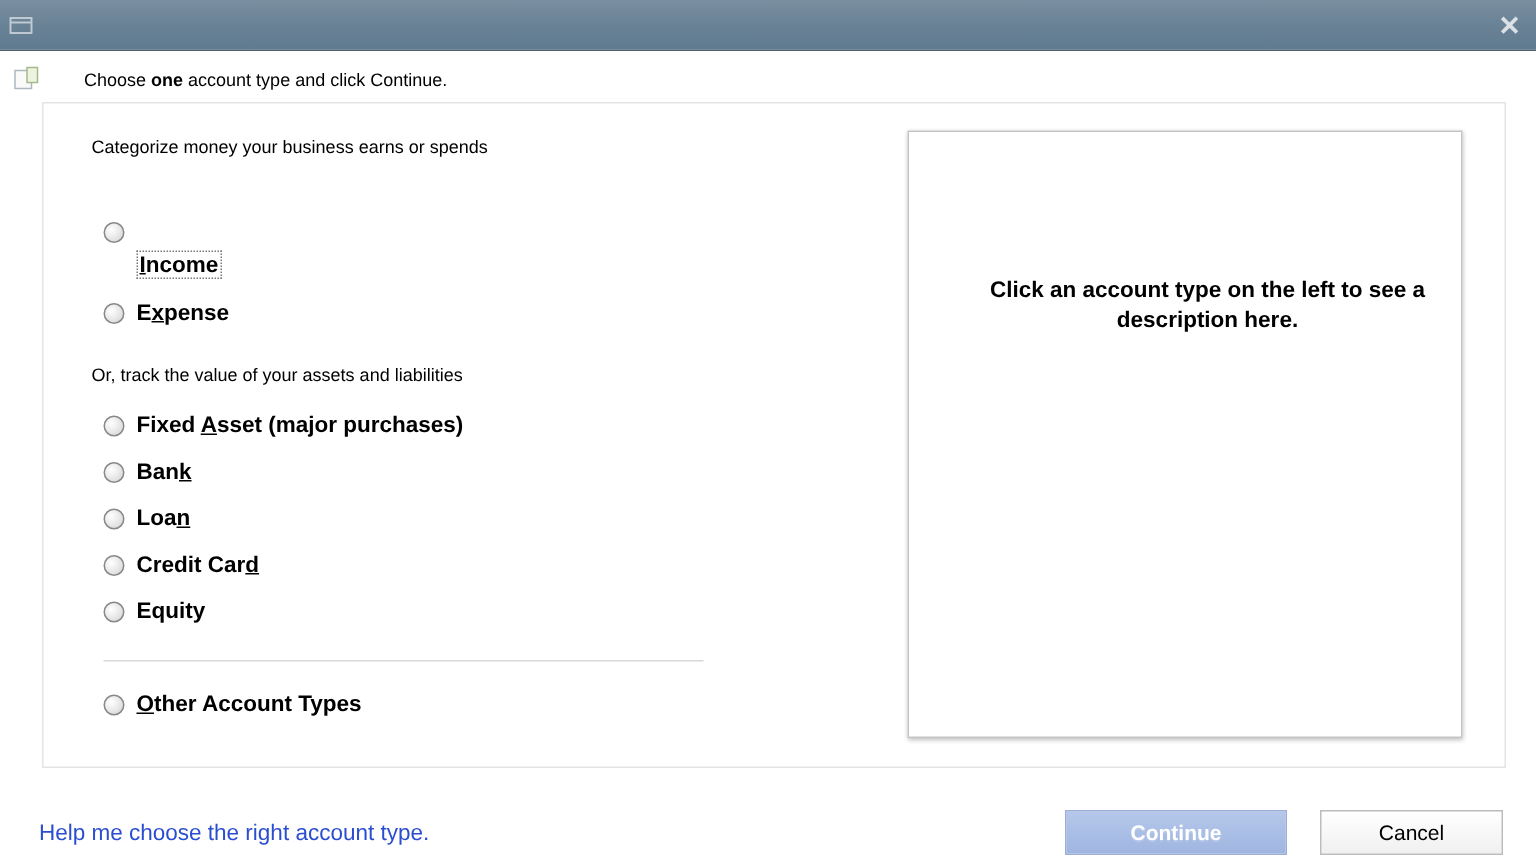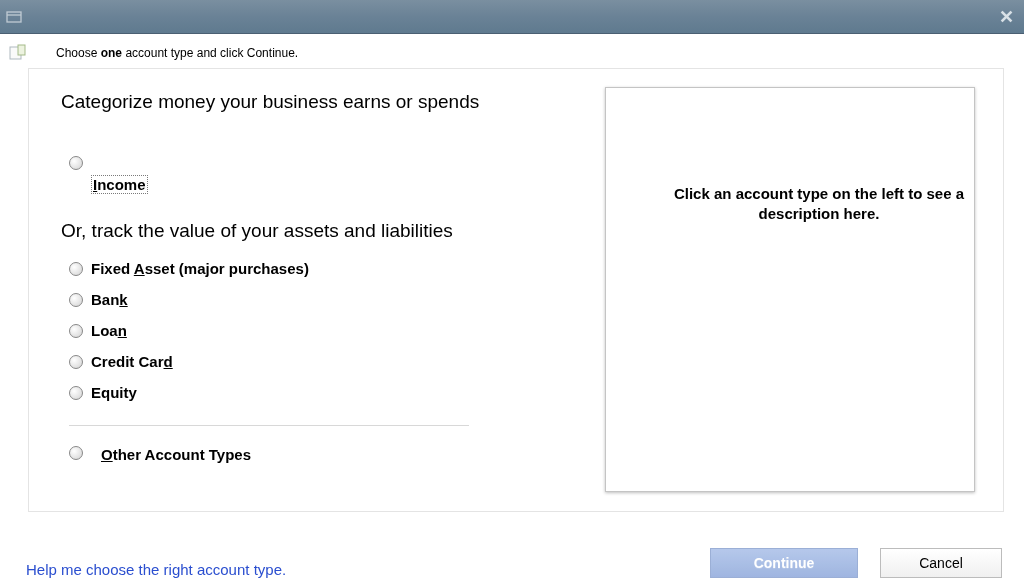--- a/index.html
+++ b/index.html
@@ -68,21 +68,21 @@
     }
     .left-col {
       width: 545px;
     }
     .right-col {
       position: absolute;
       right: 28px;
       top: 18px;
     }
     .section-label {
-      font-size: 19px;
+      font-size: 12px;
       color: #000;
       margin-bottom: 18px;
     }
     .radio-row {
       display: flex;
       align-items: center;
       margin-bottom: 14px;
       margin-left: 8px;
     }
     .radio-row .radio {
@@ -108,23 +108,22 @@
     }
     .section-gap { height: 12px; }
     .divider {
       border: none;
       border-top: 1px solid #d8d8d8;
       margin: 24px 0 20px 8px;
       width: 400px;
     }
     .other-row {
       display: flex;
-      align-items: flex-start;
+      align-items: center;
       margin-left: 8px;
-      gap: 10px;
     }
     .other-row .rlabel { margin-right: 80px; }
     .select-box {
       width: 230px;
       height: 26px;
       border: 1px solid #b0b0b0;
       background: linear-gradient(to bottom, #ffffff 0%, #f2f2f2 50%, #e8e8e8 100%);
       display: flex;
       align-items: center;
       justify-content: space-between;
@@ -137,38 +136,39 @@
       font-size: 11px;
     }
     .desc-box {
       width: 370px;
       height: 405px;
       border: 1px solid #c4c4c4;
       box-shadow: 0 1px 3px rgba(0,0,0,0.25);
       background: #ffffff;
       display: flex;
       align-items: flex-start;
-      justify-content: flex-end;
+      justify-content: flex-start;
       padding-top: 96px;
+      padding-left: 44px;
     }
     .desc-text {
       font-weight: bold;
       font-size: 15px;
       text-align: center;
       line-height: 1.35;
       width: 310px;
     }
     .footer {
       position: absolute;
       left: 0;
       right: 0;
       bottom: 0;
       height: 46px;
       display: flex;
-      align-items: flex-end;
+      align-items: center;
       padding: 0 14px 0 26px;
     }
     .help-link {
       color: #2a4ecf;
       font-size: 15px;
       cursor: pointer;
     }
     .footer-buttons {
       margin-left: auto;
       display: flex;
@@ -226,20 +226,24 @@
 <div class="content-panel">
   <div class="left-col">
 
     <div class="section-label">Categorize money your business earns or spends</div>
 
     <div class="radio-row">
       <span class="radio"></span>
       <span class="rlabel dotted-focus"><span></span><span class="underline-char">I</span><span>ncome</span></span>
     </div>
 
+    <div class="radio-row">
+      <span class="radio"></span>
+      <span class="rlabel"><span>E</span><span class="underline-char">x</span><span>pense</span></span>
+    </div>
 
     <div class="section-gap"></div>
     <div class="section-label">Or, track the value of your assets and liabilities</div>
 
     <div class="radio-row">
       <span class="radio"></span>
       <span class="rlabel"><span>Fixed </span><span class="underline-char">A</span><span>sset (major purchases)</span></span>
     </div>
 
     <div class="radio-row">

